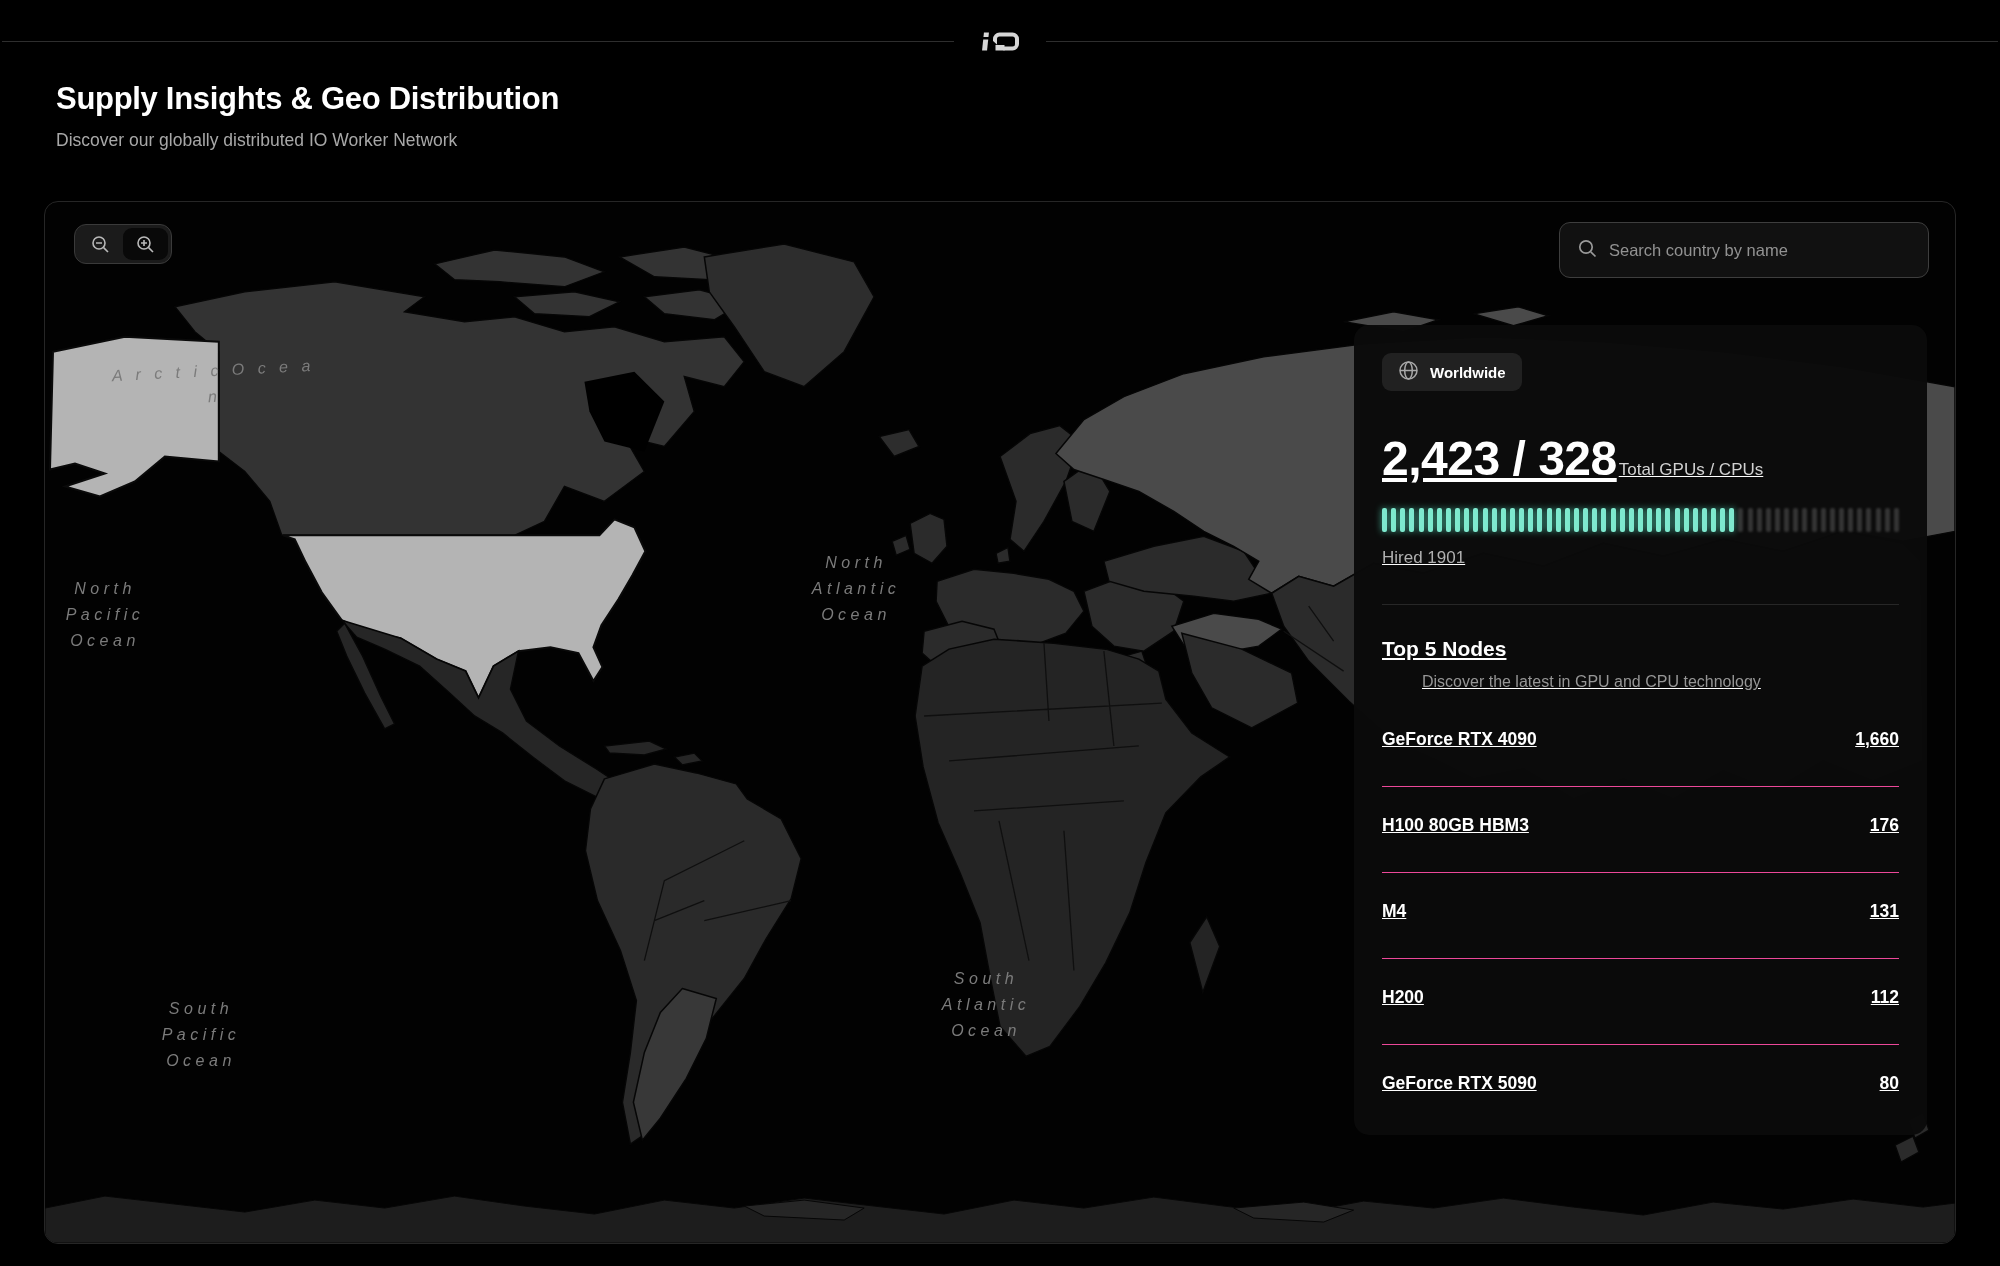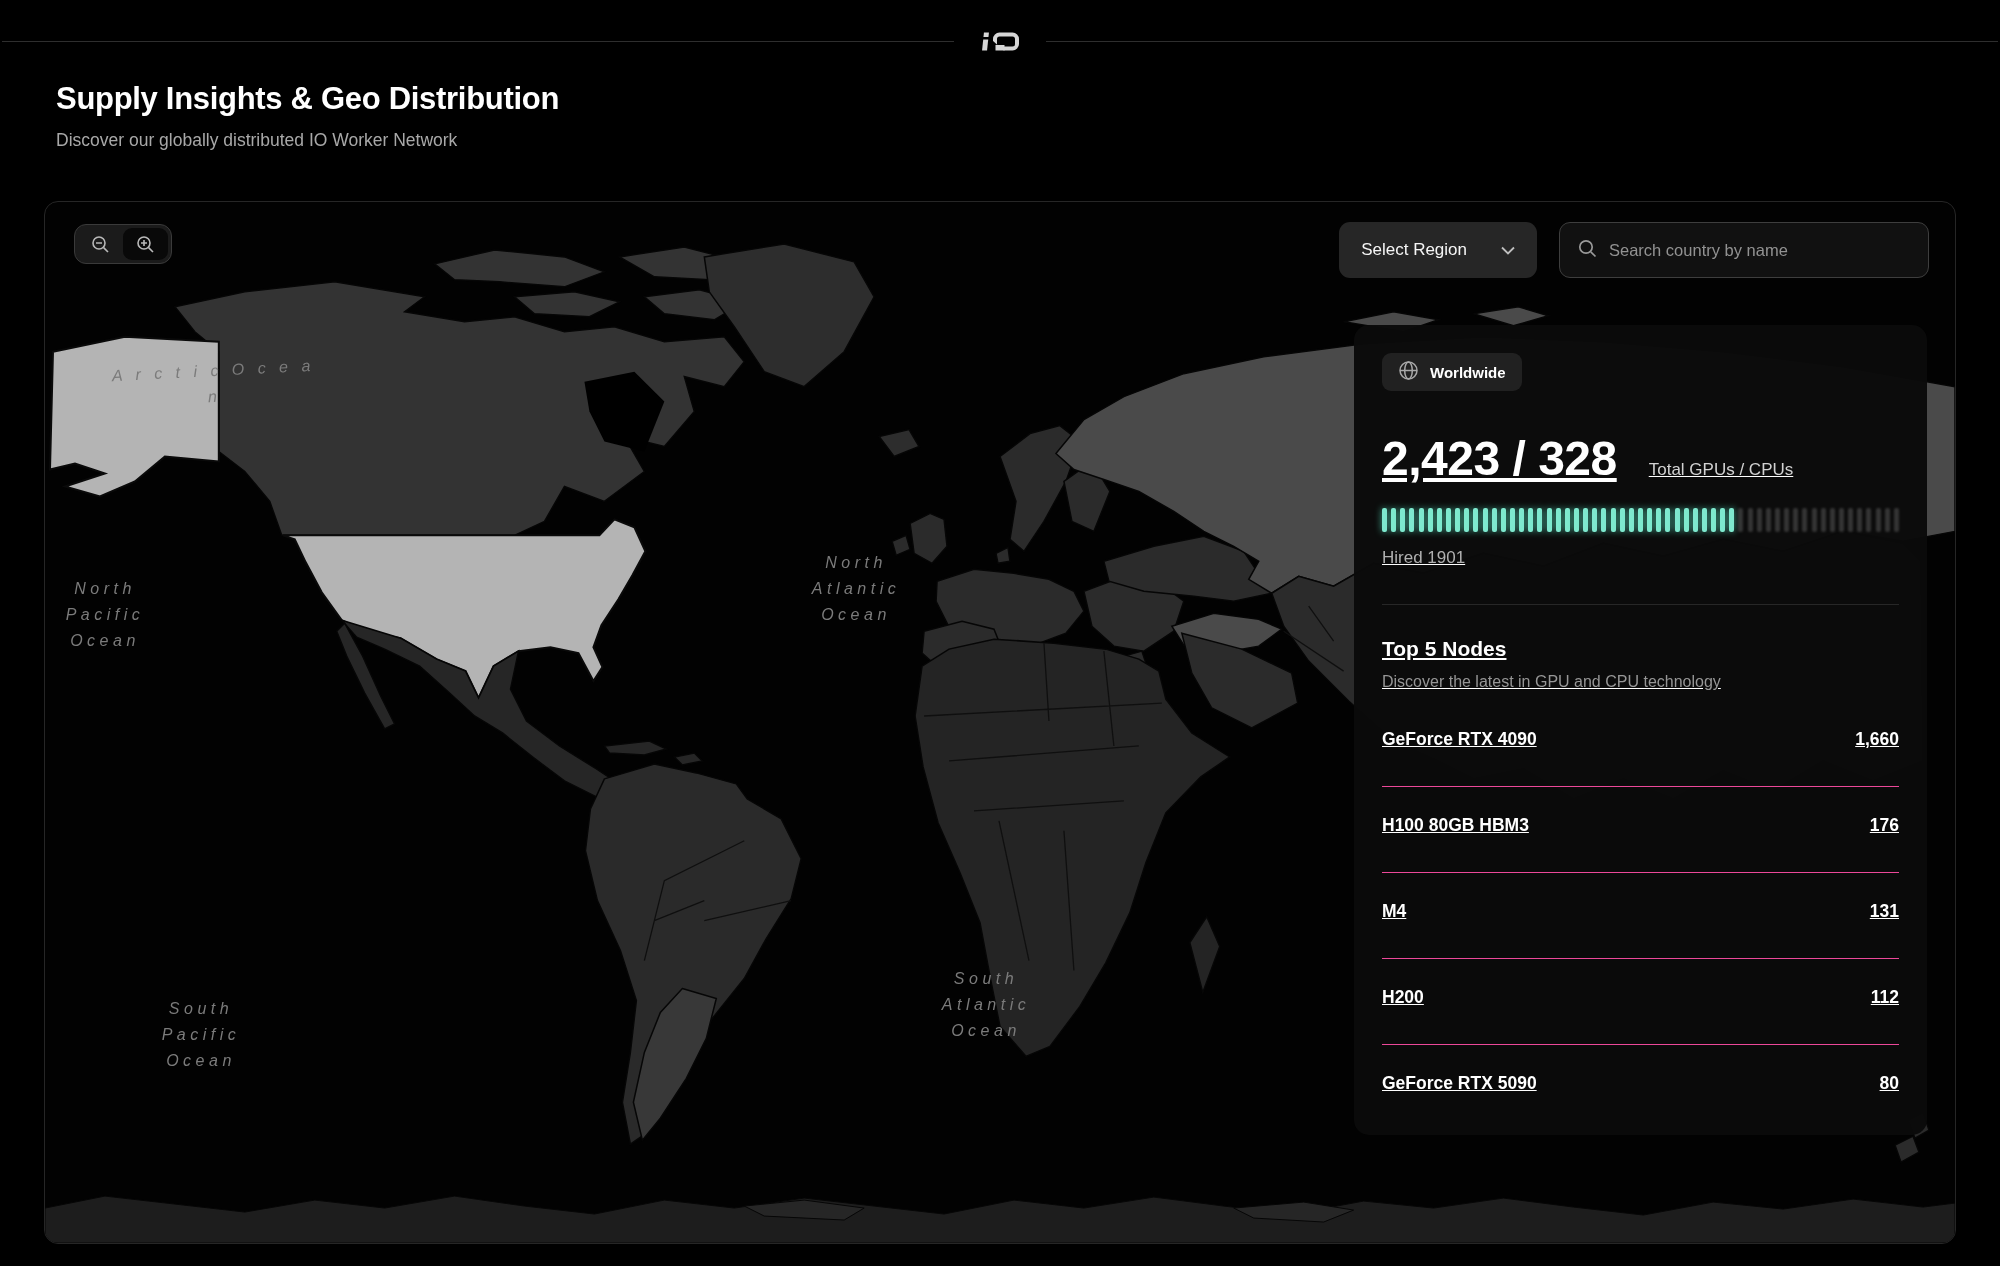--- a/index.html
+++ b/index.html
@@ -47,29 +47,29 @@
                 background:#111; border:1px solid #3e3e3e; border-radius:11px; }
   .search-box input { flex:1; background:transparent; border:none; outline:none;
                       color:#4d7c0f; font-size:16.5px; font-family:inherit; }
   .search-box input::placeholder { color:#929292; }
 
   
   .stats-panel { position:absolute; top:123px; right:28px; width:573px; height:810px;
                  background:rgba(10,10,10,.97); border-radius:15px; padding:28px 28px 24px;text-decoration:underline; }
   .region-chip { display:inline-flex; align-items:center; gap:11px; height:38px; padding:0 16px;
                  background:#212121; border-radius:9px; font-size:15px; font-weight:700; color:#fff; }
-  .total-row { margin-top:40px; display:flex; align-items:baseline; gap:32px; }
+  .total-row { margin-top:40px; display:flex; align-items:baseline; gap:2px; }
   .total-value { font-size:48px; font-weight:700; letter-spacing:-.5px; }
   .total-caption { font-size:17px; color:#d2d2d2; }
   .capacity-bar { margin-top:22px; display:flex; justify-content:space-between; height:24px; }
   .capacity-bar .seg { width:5px; height:24px; border-radius:2px; }
   .hired-label { margin-top:16px; font-size:17px; color:#b0b0b0; }
   .stats-panel hr { border:none; border-top:1px solid #272727; margin:36px 0 32px; }
   h2.nodes-title { font-size:21px; font-weight:700; }
-  p.nodes-subtitle { margin-top:12px; font-size:16px; color:#969696; }
+  p.nodes-subtitle { margin-top:12px; font-size:16px; color:#969696;margin-left:40px; }
   ul.nodes { list-style:none; margin-top:10px; }
   ul.nodes li { display:flex; justify-content:space-between; align-items:center; padding:28px 0;text-align:right; }
   ul.nodes li + li { border-top:1px solid #ec4899;margin-top:8px; }
   ul.nodes .n, ul.nodes .v { font-size:17.5px; font-weight:700; color:#fff; }
 </style>
 </head>
 <body>
 
 <div class="top-rule">
   <div class="rule-line"></div>
@@ -200,28 +200,20 @@
           <circle cx="8" cy="8" r="6"></circle>
             <line x1="12.6" y1="12.6" x2="17" y2="17"></line>
             <line x1="5" y1="8" x2="11" y2="8"></line>
             <line x1="8" y1="5" x2="8" y2="11"></line>
         </svg>
       </span>
     </button>
   </div>
 
   <div class="top-controls">
-    <button class="select-region">
-      <span>Select Region</span>
-      <span>
-        <svg width="14" height="9" viewBox="0 0 14 9" fill="none" stroke="#bdbdbd" stroke-width="1.8">
-            <polyline points="1,1.5 7,7.5 13,1.5"></polyline>
-          </svg>
-      </span>
-    </button>
     <label class="search-box">
       <span>
         <svg width="19" height="19" viewBox="0 0 19 19" fill="none" stroke="#9a9a9a" stroke-width="1.7">
           <circle cx="8" cy="8" r="6.2"></circle>
             <line x1="12.8" y1="12.8" x2="17.5" y2="17.5"></line>
         </svg>
       </span>
       <input type="text" placeholder="Search country by name" style="">
     </label>
   </div>

